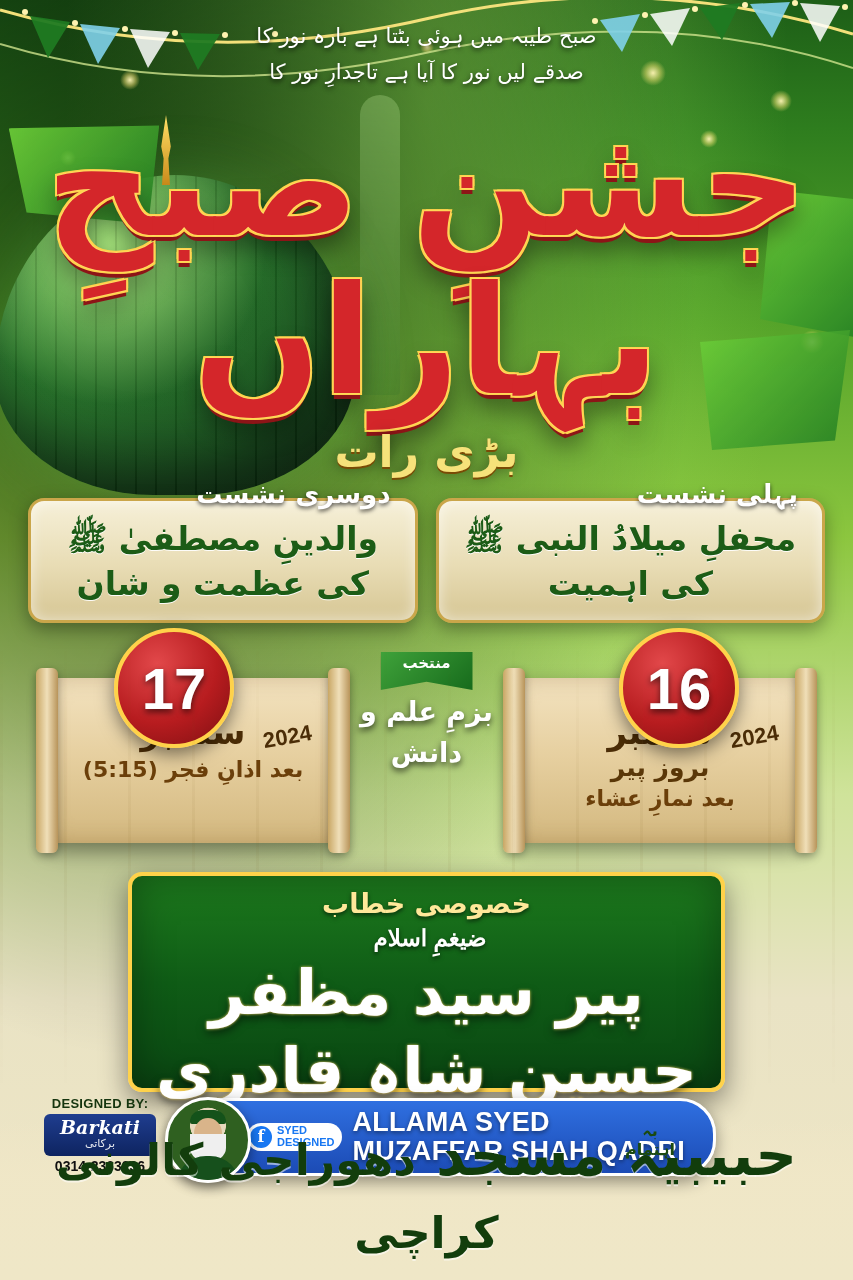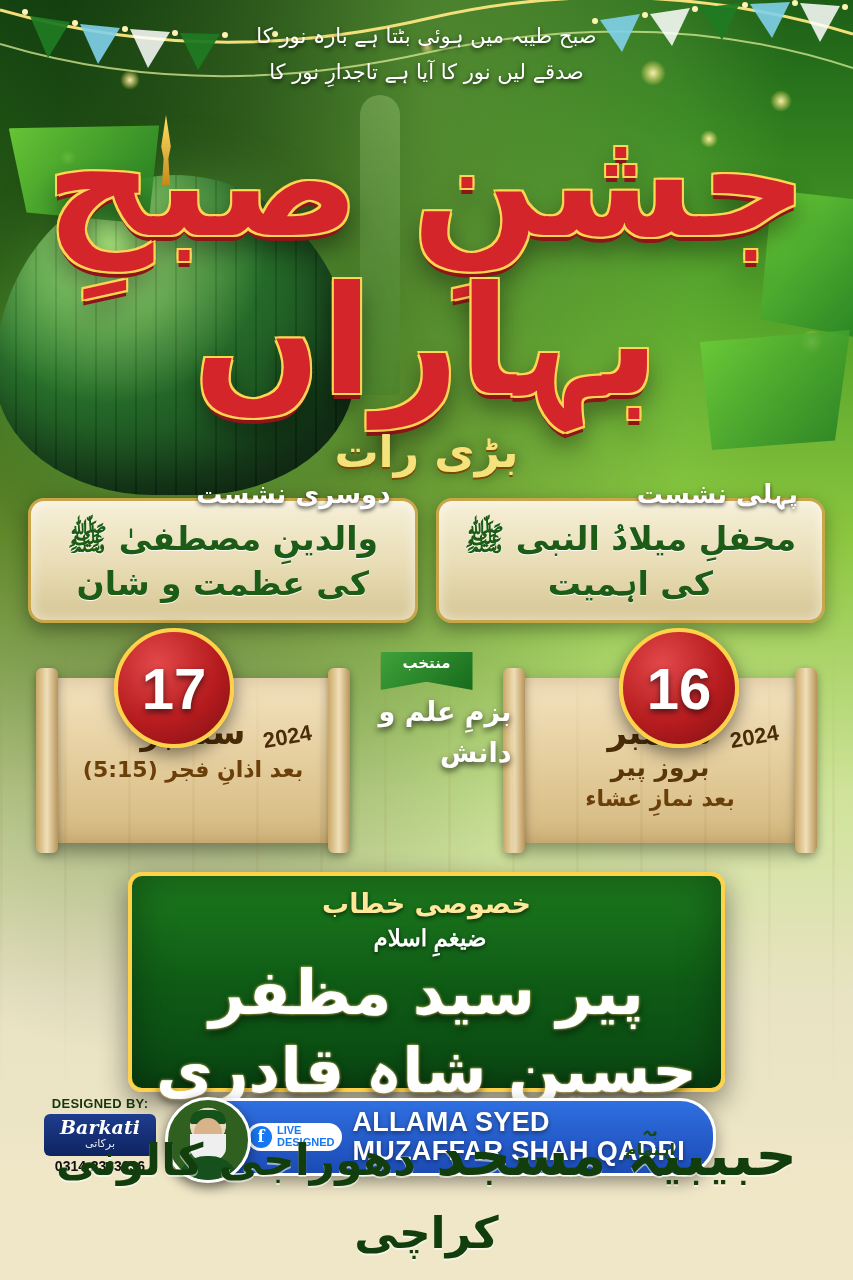--- a/index.html
+++ b/index.html
@@ -255,21 +255,21 @@
     text-shadow: 0 3px 6px rgba(0,0,0,.6);
   }
   .daybadge.left { left: 84px; }
   .daybadge.right { right: 84px; }
 
   .center-note {
     position: absolute;
     left: 50%; top: 52px;
     transform: translateX(-50%);
     width: 170px;
-    text-align: right;
+    text-align: center;
     direction: rtl;
     color: #ffffff;
     font-family: "DejaVu Sans", sans-serif;
     font-size: 27px;
     font-weight: bold;
     line-height: 1.5;
     text-shadow: 0 3px 6px rgba(0,0,0,.7);
   }
   .center-flag {
     position: absolute;
@@ -634,21 +634,21 @@
   <div class="livebar">
     <div class="live-avatar">
       <div class="cap"></div>
       <div class="face"></div>
       <div class="beard"></div>
       <div class="shoulders"></div>
     </div>
     <div class="fb-badge">
       <div class="fb-circle">f</div>
       <div class="fb-text">
-        <div>LIVE</div>
+        <div>SYED</div>
         <div>DESIGNED</div>
       </div>
     </div>
     <div class="live-name">
       <div>ALLAMA SYED</div>
       <div>MUZAFFAR SHAH QADRI</div>
     </div>
   </div>
 
   <div class="venue">

